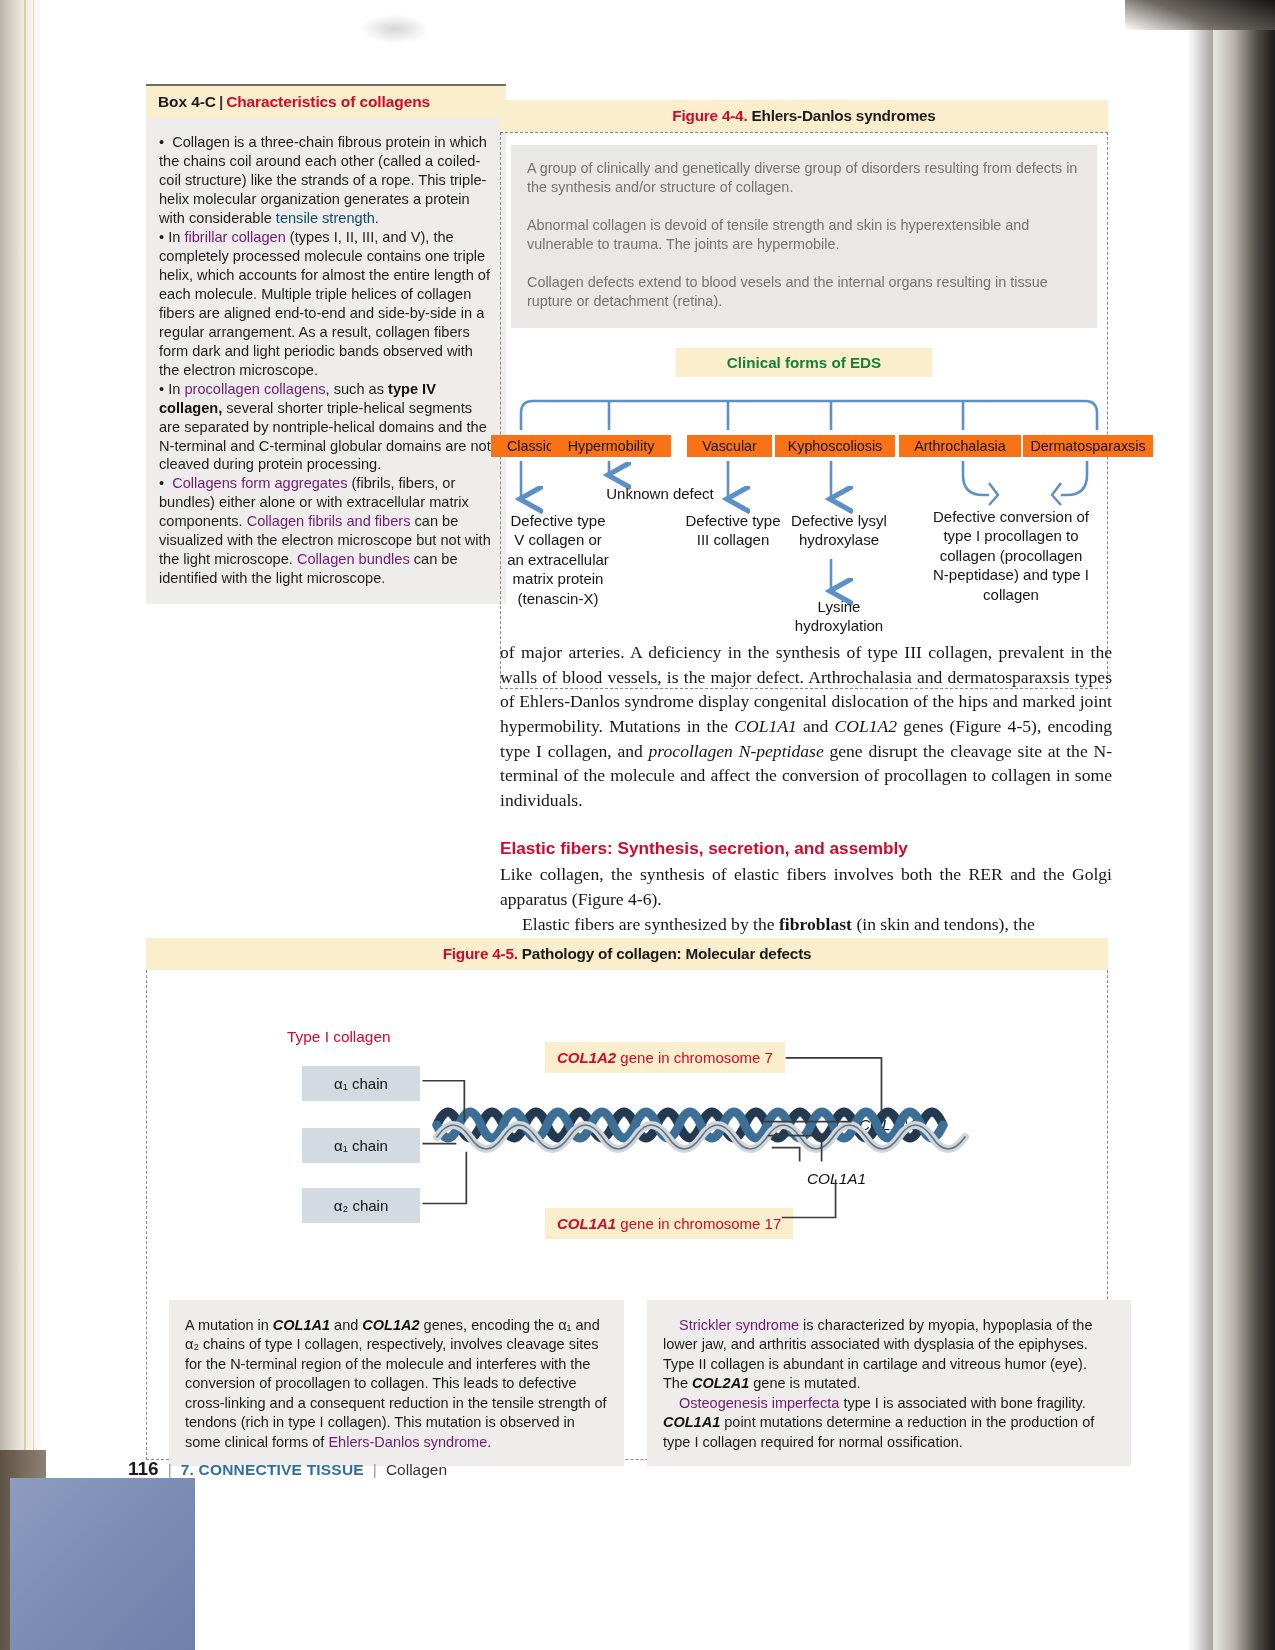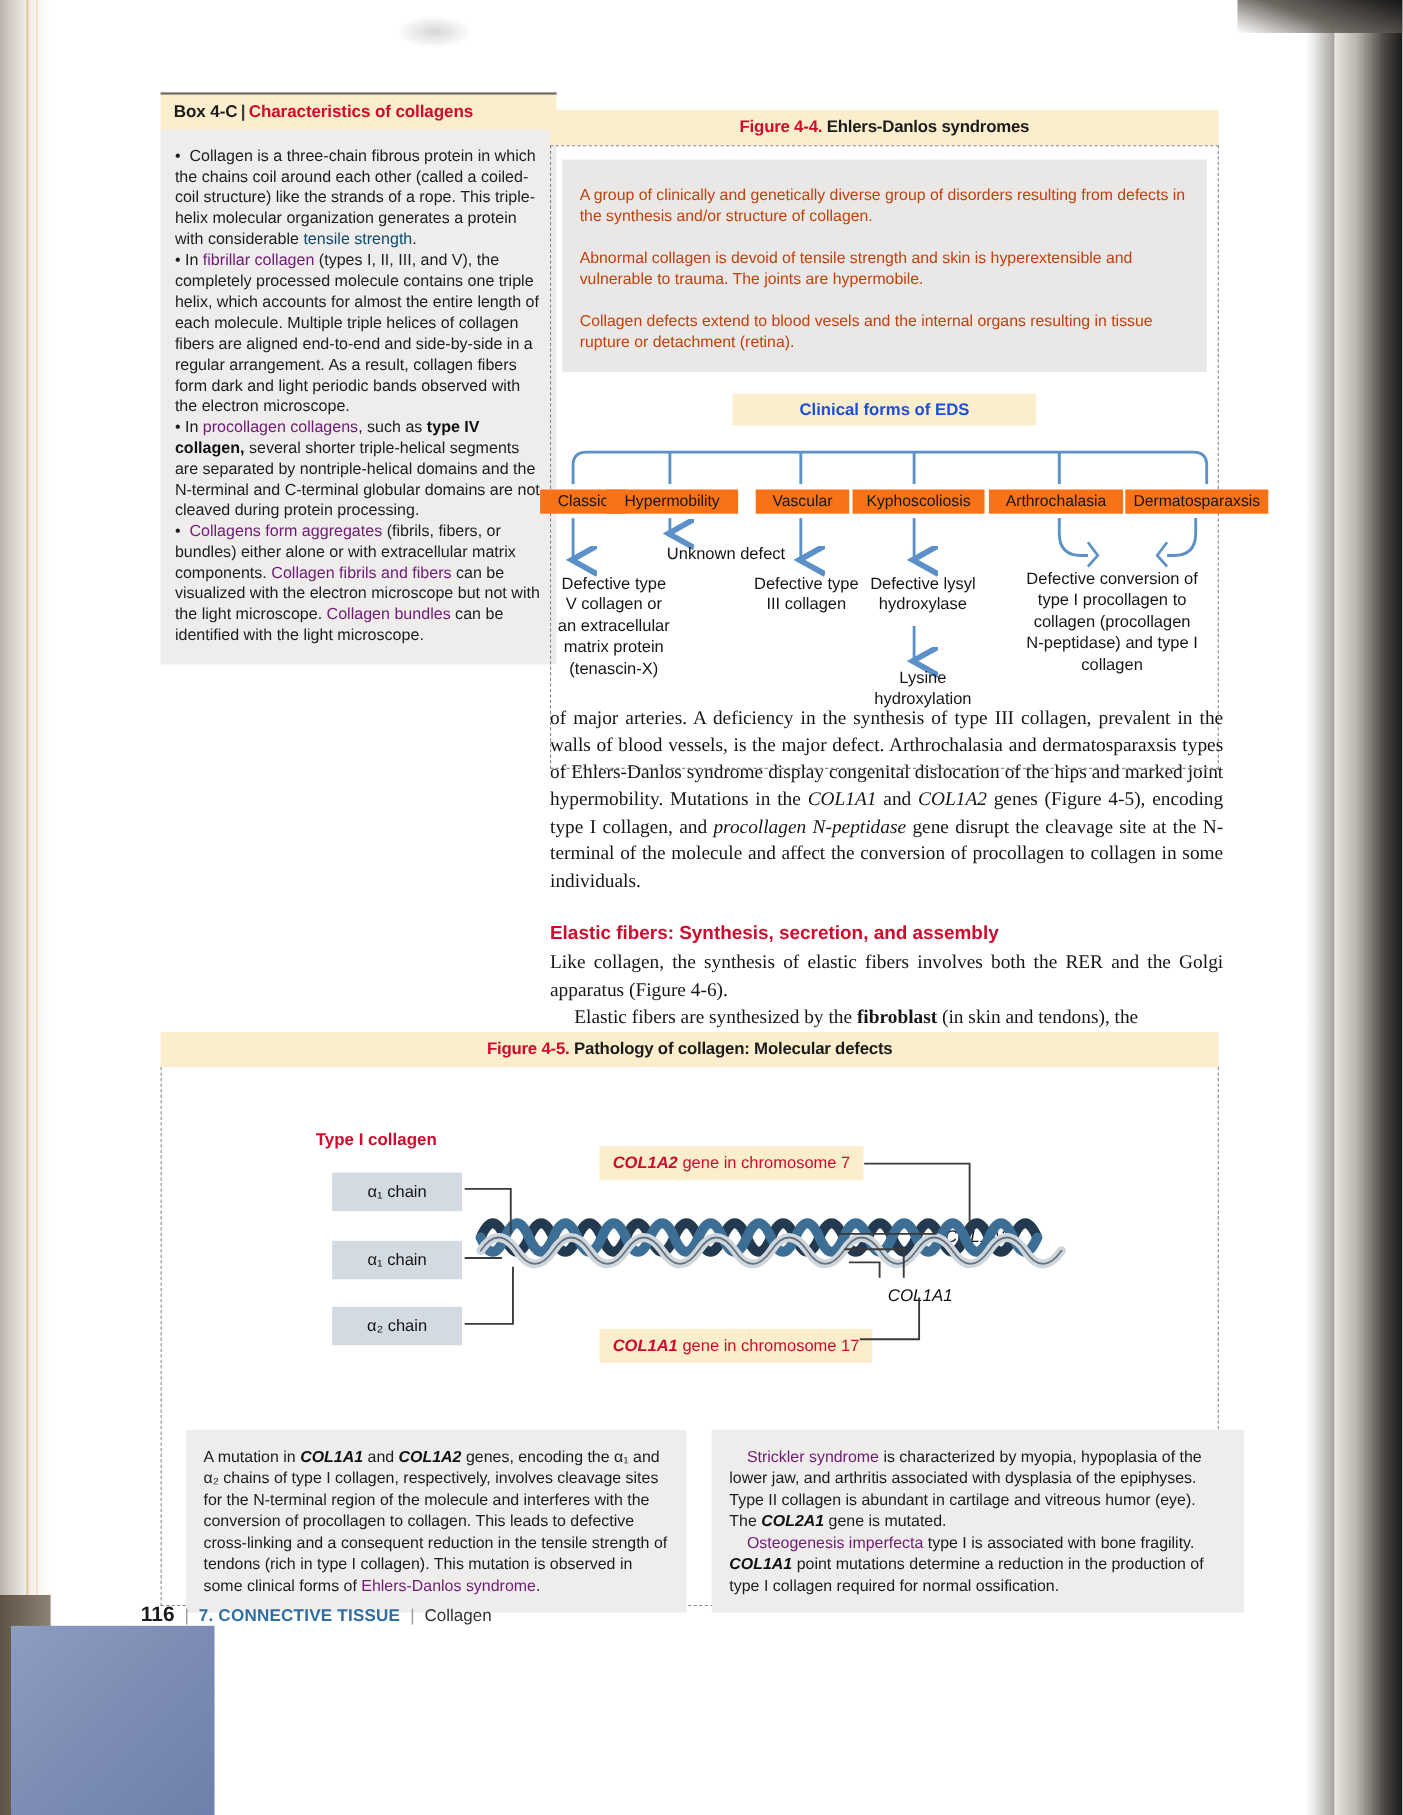--- a/index.html
+++ b/index.html
@@ -123,34 +123,34 @@
     border: 1.6px dashed #8a8a8a;
     border-top: none;
     padding: 12px 10px 10px 10px;
     position: relative;
     min-height: 520px;
   }
   .fig-dashbox.top-dashed { border-top: 1.6px dashed #8a8a8a; }
 
   .eds-intro {
     background: #e9e8e6;
-    padding: 24px 16px 16px 16px;
+    padding: 14px 16px 16px 16px;
     font-size: 14.4px;
     line-height: 1.35;
-    color: #c2410c;
+    color: #737373;
   }
   .eds-intro p { margin-bottom: 18px; }
   .eds-intro p:last-child { margin-bottom: 0; }
 
   .clinical-title {
     margin: 20px auto 0 auto;
-    width: 276px;
+    width: 256px;
     text-align: center;
     background: #fbeecd;
-    color: #1d4ed8;
+    color: #15803d;
     font-weight: 700;
     font-size: 15.2px;
     padding: 6px 0;
   }
 
   .eds-diagram { position: relative; height: 295px; margin-top: 6px; }
   .eds-term {
     position: absolute;
     background: #f97316;
     font-size: 14.3px;
@@ -202,21 +202,21 @@
   .fig45-body {
     border: 1.6px dashed #8a8a8a;
     border-top: none;
     position: relative;
     height: 490px;
     padding: 0;
     background: #fff;
   }
   .type1-label {
     position: absolute; left: 140px; top: 58px;
-    color: #cf0a2c; font-weight: 700; font-size: 15.4px;
+    color: #cf0a2c; font-weight: 400; font-size: 15.4px;
   }
   .chain-box {
     position: absolute;
     background: #d3dae1;
     font-size: 15px;
     color: #131313;
     padding: 9px 0;
     width: 118px;
     text-align: center;
   }

